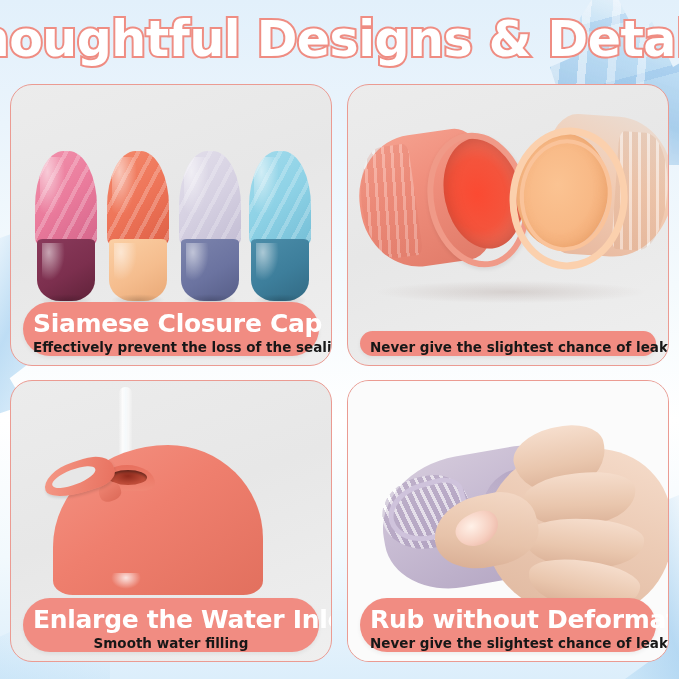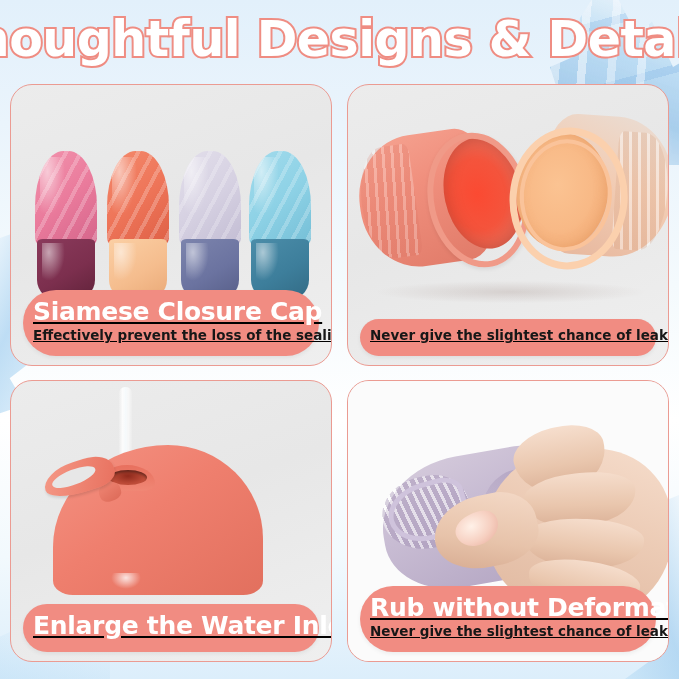--- a/index.html
+++ b/index.html
@@ -74,23 +74,22 @@
     position:relative;border:1.6px solid #eb9b92;border-radius:22px;
     background:linear-gradient(160deg,#ececec 0%,#e7e7e7 45%,#efefef 100%);
     overflow:hidden;
   }
   .scene{position:absolute;left:0;right:0;top:0;bottom:0;overflow:hidden;}
 
   
   .caption{
     position:absolute;left:12px;right:12px;bottom:9px;
     background:#f18c82;border-radius:34px;
-    padding:7px 10px 12px;text-align:center;
+    padding:7px 10px 0;text-align:center;
     box-shadow:0 2px 4px rgba(0,0,0,.06);
-    text-decoration:underline;
   }
   .cap-title{
     display:block;color:#ffffff;font-weight:bold;
     font-size:25px;line-height:29px;letter-spacing:-.3px;
     font-family:"DejaVu Sans","Liberation Sans",sans-serif;
     white-space:nowrap;
   }
   .cap-sub{
     display:block;color:#171717;font-weight:bold;
     font-size:13.5px;line-height:17px;margin-top:1px;
@@ -397,20 +396,21 @@
         <div class="p3-stream"></div>
         <div class="p3-bottle"></div>
         <div class="p3-neck"></div>
         <div class="p3-hole"></div>
         <div class="p3-hinge"></div>
         <div class="p3-flap"></div>
         <div class="p3-splash"></div>
       </div>
       <div class="caption">
         <span class="cap-title">Enlarge the Water Inlet</span>
+        <span class="cap-sub">Smooth water filling</span>
       </div>
     </div>
 
     <div class="panel">
       <div class="scene p4">
 
         <div class="p4-bottle">
           <div class="p4-body"></div>
           <div class="p4-rings"></div>
           <div class="p4-open"></div>

